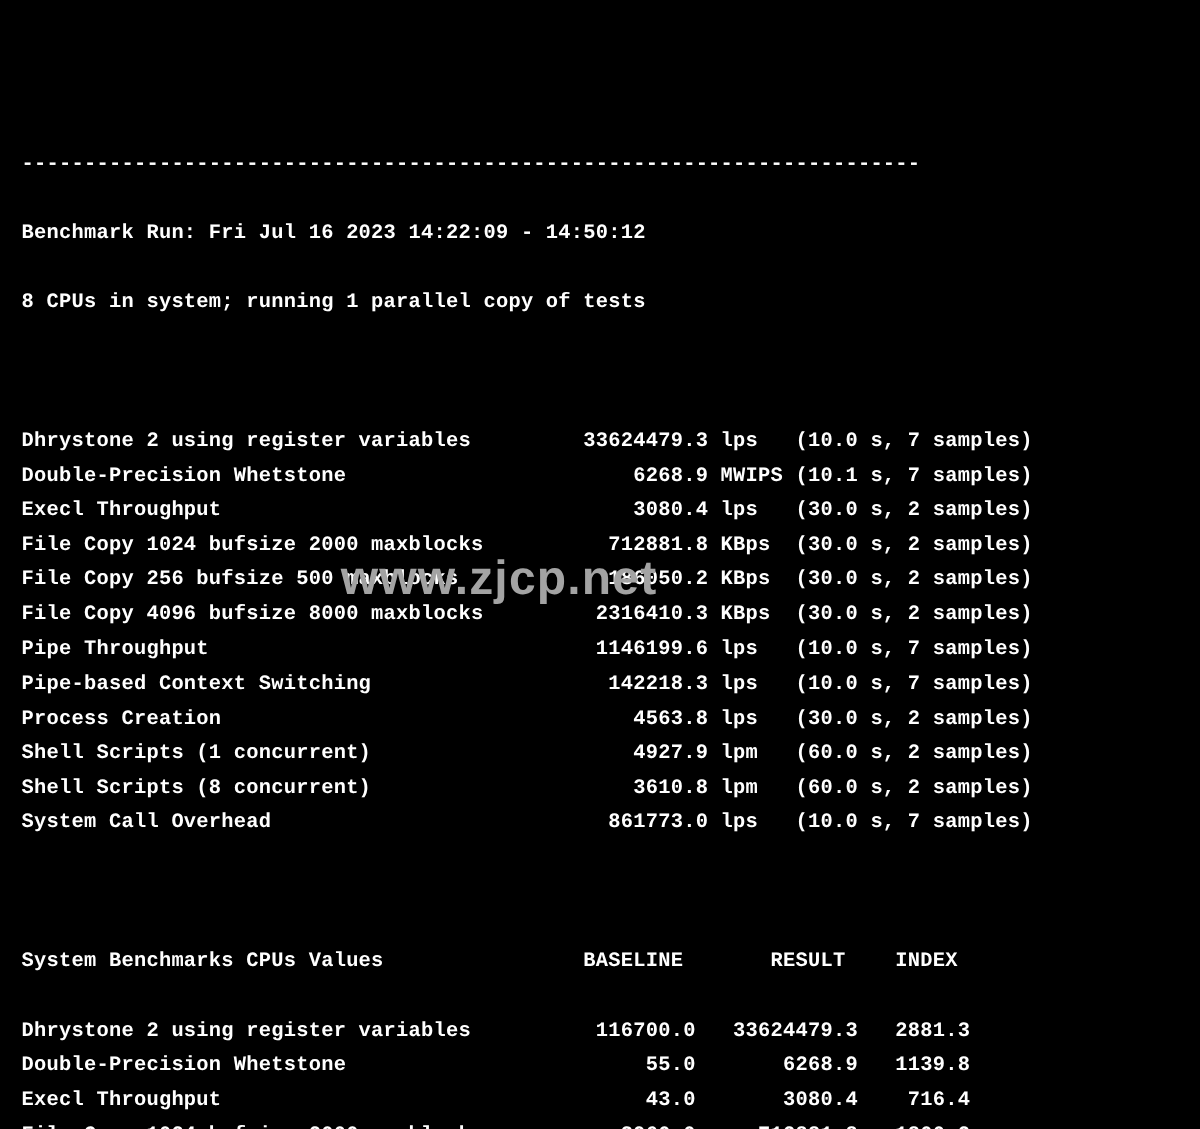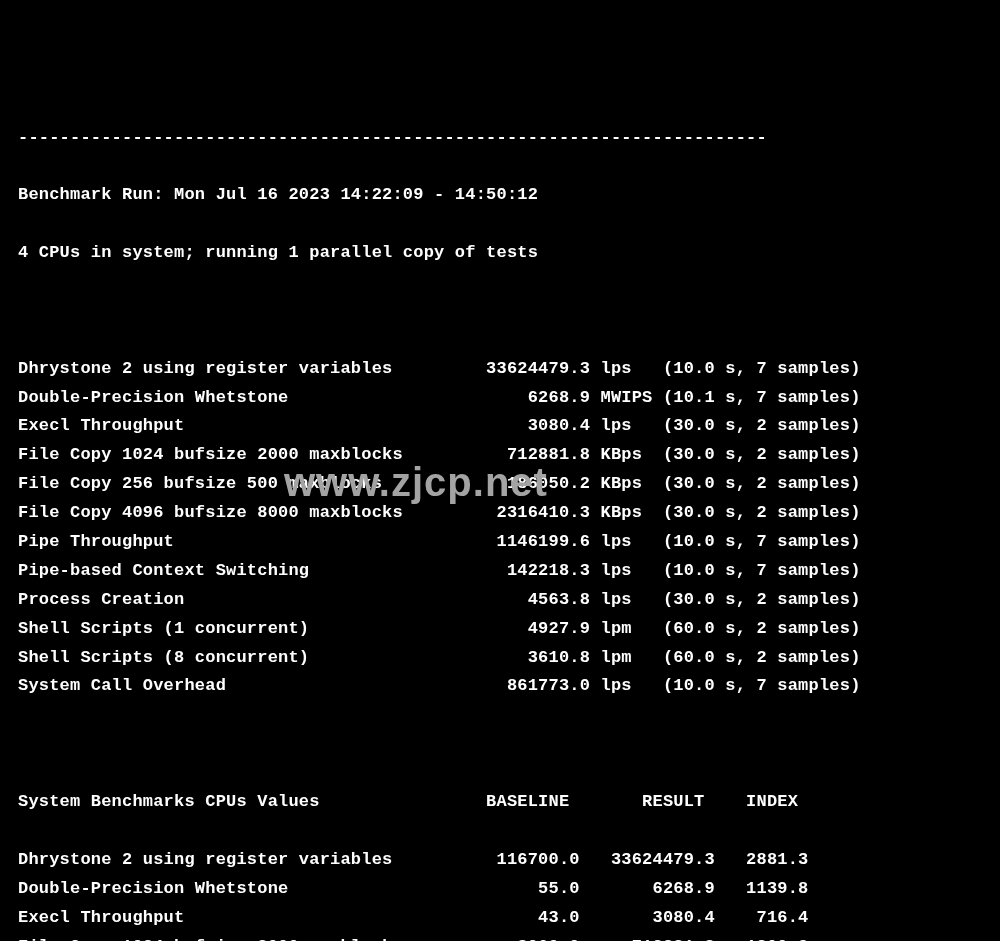--- a/index.html
+++ b/index.html
@@ -37,22 +37,22 @@
     .line {
       display: block;
     }
   </style>
 </head>
 <body>
 
 
 
 <span class="line">------------------------------------------------------------------------</span>
-<span class="line">Benchmark Run: Mon Jul 16 2023 14:22:09 - 14:50:12</span>
-<span class="line">4 CPUs in system; running 1 parallel copy of tests</span>
+<span class="line">Benchmark Run: Fri Jul 16 2023 14:22:09 - 14:50:12</span>
+<span class="line">8 CPUs in system; running 1 parallel copy of tests</span>
 <span class="line"> </span>
 <div id="tests-container"><span class="line">Dhrystone 2 using register variables         33624479.3 lps   (10.0 s, 7 samples)</span><span class="line">Double-Precision Whetstone                       6268.9 MWIPS (10.1 s, 7 samples)</span><span class="line">Execl Throughput                                 3080.4 lps   (30.0 s, 2 samples)</span><span class="line">File Copy 1024 bufsize 2000 maxblocks          712881.8 KBps  (30.0 s, 2 samples)</span><span class="line">File Copy 256 bufsize 500 maxblocks            186050.2 KBps  (30.0 s, 2 samples)</span><span class="line">File Copy 4096 bufsize 8000 maxblocks         2316410.3 KBps  (30.0 s, 2 samples)</span><span class="line">Pipe Throughput                               1146199.6 lps   (10.0 s, 7 samples)</span><span class="line">Pipe-based Context Switching                   142218.3 lps   (10.0 s, 7 samples)</span><span class="line">Process Creation                                 4563.8 lps   (30.0 s, 2 samples)</span><span class="line">Shell Scripts (1 concurrent)                     4927.9 lpm   (60.0 s, 2 samples)</span><span class="line">Shell Scripts (8 concurrent)                     3610.8 lpm   (60.0 s, 2 samples)</span><span class="line">System Call Overhead                           861773.0 lps   (10.0 s, 7 samples)</span></div>
 <span class="line"> </span>
 <span class="line" id="index-header-line">System Benchmarks CPUs Values                BASELINE       RESULT    INDEX</span>
 <div id="index-container"><span class="line">Dhrystone 2 using register variables          116700.0   33624479.3   2881.3</span><span class="line">Double-Precision Whetstone                        55.0       6268.9   1139.8</span><span class="line">Execl Throughput                                  43.0       3080.4    716.4</span><span class="line">File Copy 1024 bufsize 2000 maxblocks           3960.0     712881.8   1800.2</span></div>
 
 
 
 
 

